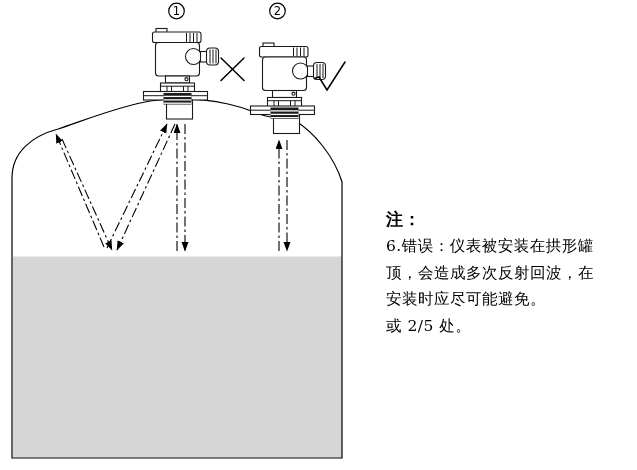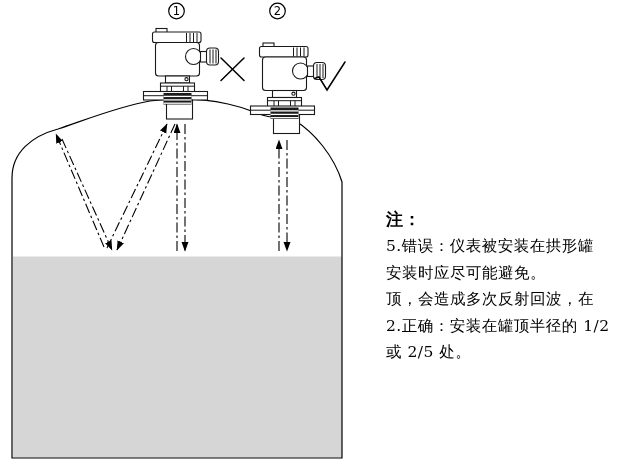--- a/index.html
+++ b/index.html
@@ -121,20 +121,19 @@
       <text class="circ-label-text" x="176.5" y="15" text-anchor="middle">1</text>
     </g>
     <g>
       <circle cx="277.5" cy="11" r="7.8" class="outline" stroke-width="1.1"></circle>
       <text class="circ-label-text" x="277.5" y="15" text-anchor="middle">2</text>
     </g>
   </svg>
 
   <div class="notes">
     <div class="note-line note-heading">注：</div>
-    <div class="note-line">5.错误：仪表被安装在拱形罐</div>
+    <div class="note-line">6.错误：仪表被安装在拱形罐</div>
+    <div class="note-line">顶，会造成多次反射回波，在</div>
     <div class="note-line">安装时应尽可能避免。</div>
-    <div class="note-line">顶，会造成多次反射回波，在</div>
-    <div class="note-line">2.正确：安装在罐顶半径的 1/2</div>
     <div class="note-line">或 2/5 处。</div>
   </div>
 
 </div>
 
 </body></html>

